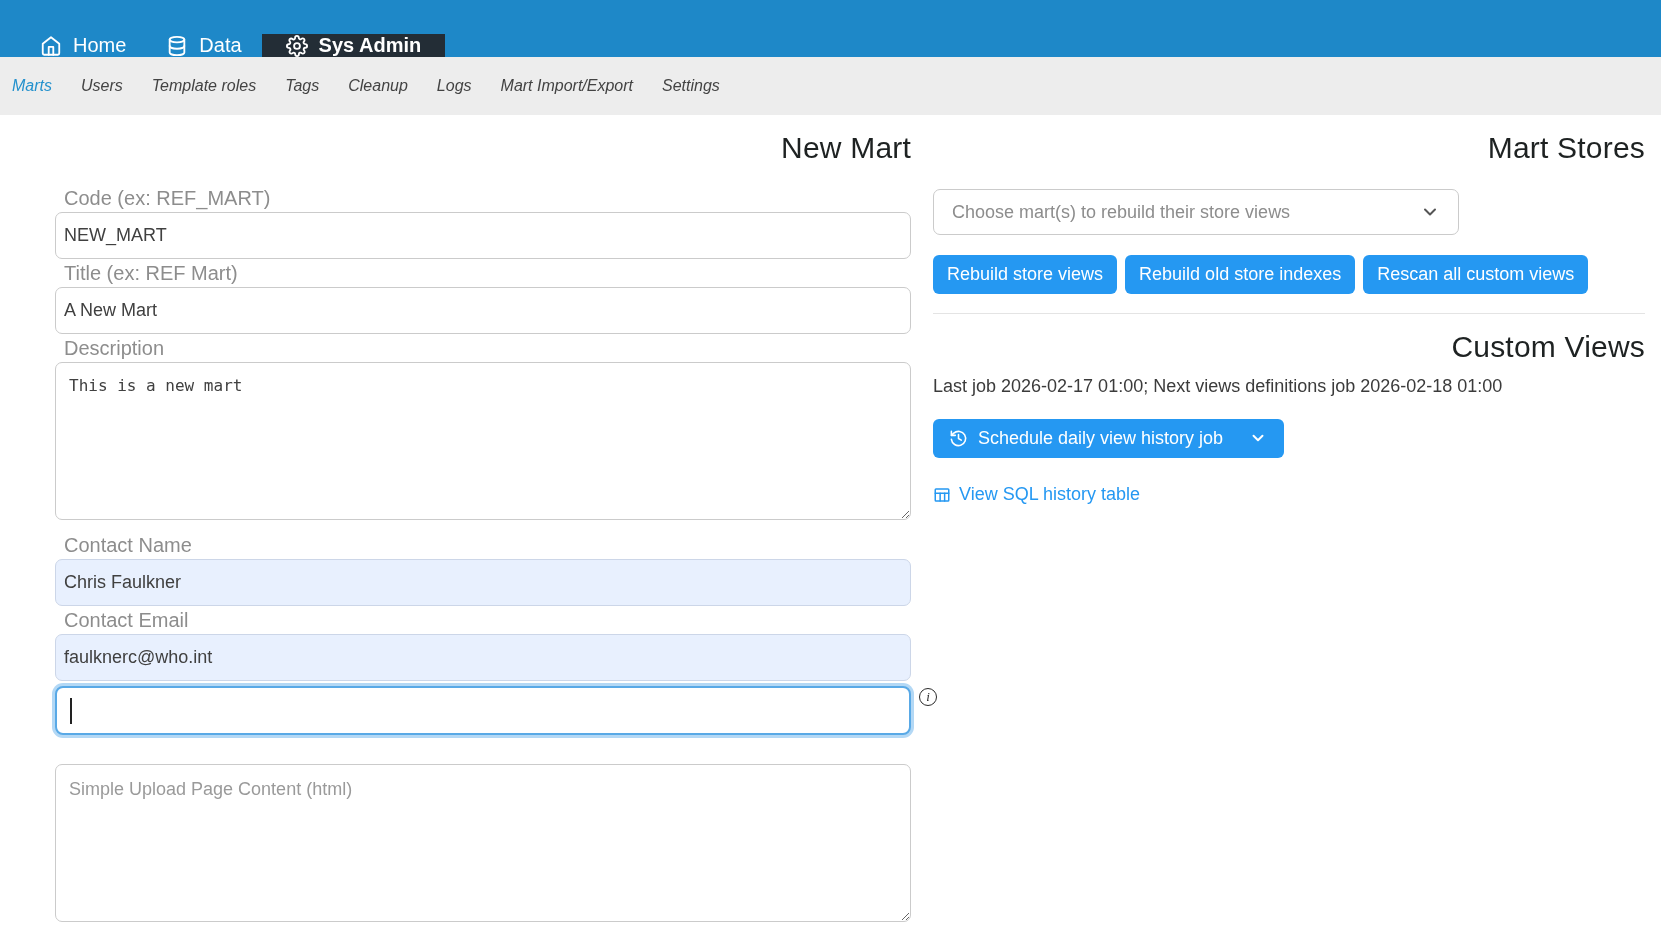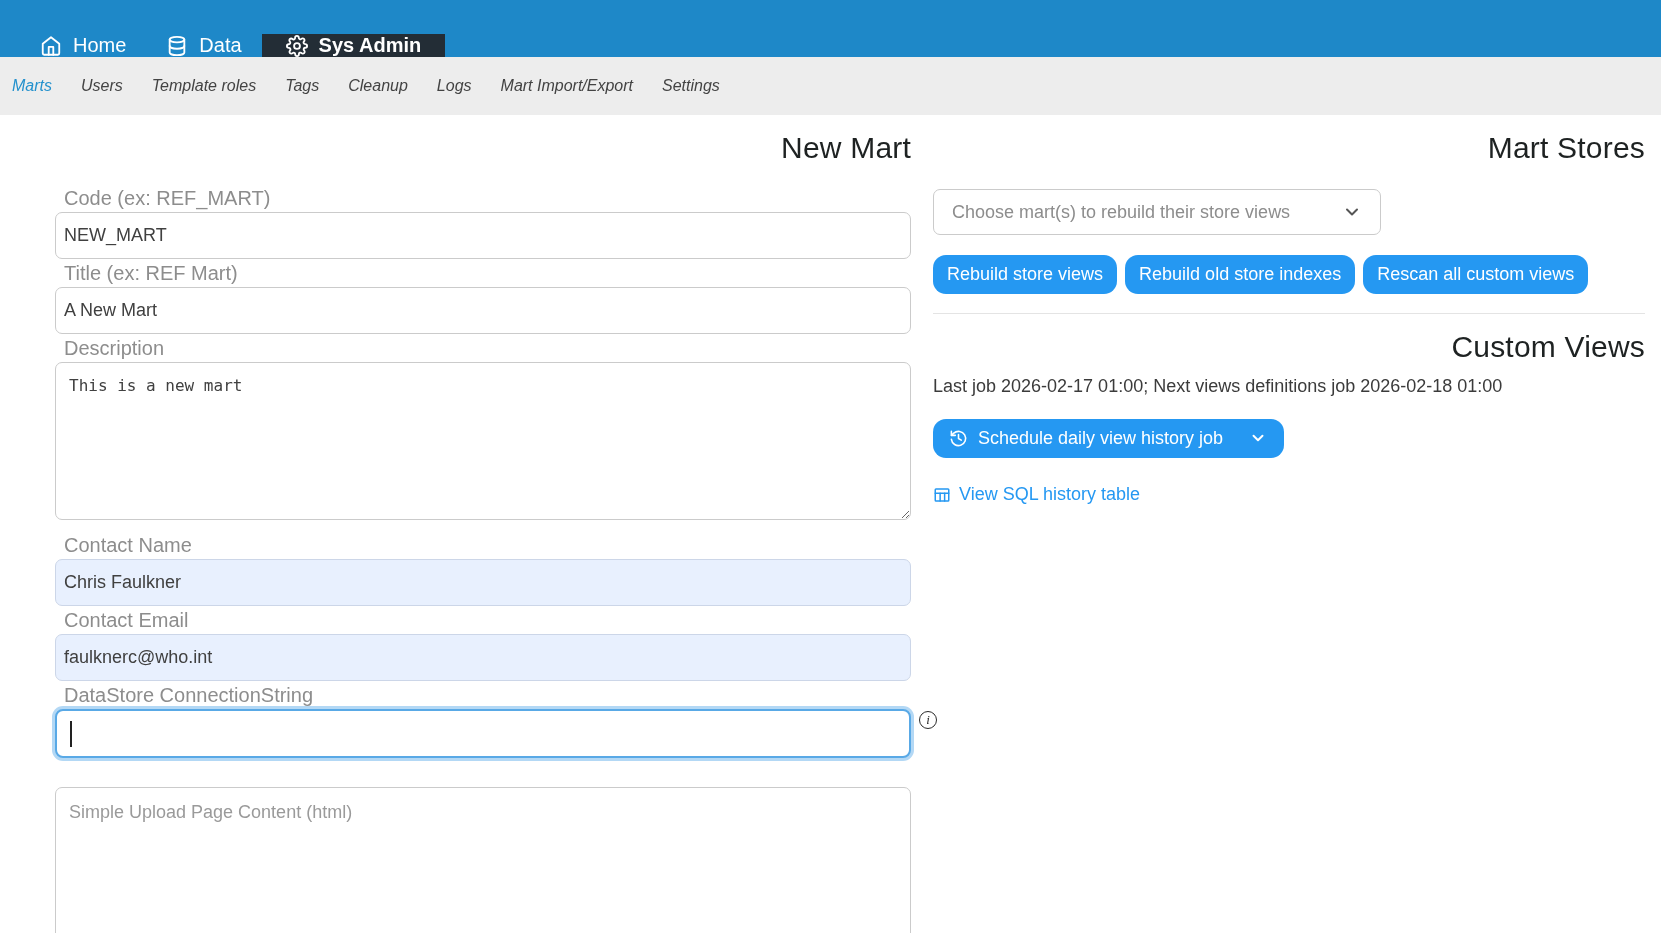--- a/index.html
+++ b/index.html
@@ -82,31 +82,31 @@
     font-family: "Liberation Serif", serif; font-style: italic;
     font-size: 13px; color: #2b2b2b; background: #fff;
   }
   .upload-area {
     height: 200px; padding-top: 18px;
   }
   .upload-area::placeholder { color: #9a9a9a; font-size: 18px; font-family: "Liberation Sans", sans-serif; }
 
   
   .select-box {
-    width: 448px; height: 46px;
+    width: 526px; height: 46px;
     border: 1px solid #cbcbcb; border-radius: 7px;
     display: flex; align-items: center; justify-content: space-between;
     padding: 0 18px; font-size: 18px; color: #8d8d8d;
     cursor: pointer; margin-bottom: 20px;
   }
   .select-box .chev { width: 20px; height: 20px; color: #555; }
 
   .btn-row { display: flex; gap: 8px; }
   .btn {
-    background: #2598f2; color: #fff; border: none; border-radius: 13px;
+    background: #2598f2; color: #fff; border: none; border-radius: 6px;
     font-size: 18px; font-family: "Liberation Sans", sans-serif;
     padding: 9px 14px; cursor: pointer; white-space: nowrap;
     display: inline-flex; align-items: center; gap: 10px;
   }
   .divider { border: none; border-top: 1px solid #e4e4e4; margin: 19px 0 0 0; }
 
   .status-line { font-size: 18px; color: #3b3b3b; margin: 2px 0 22px 0; }
 
   .schedule-btn { padding: 9px 16px; }
   .schedule-btn .gap { width: 6px; }
@@ -188,21 +188,20 @@
       <label>Contact Name</label>
       <input class="form-control autofill" type="text" value="Chris Faulkner" style="">
     </div>
 
     <div class="field">
       <label>Contact Email</label>
       <input class="form-control autofill" type="text" value="faulknerc@who.int" style="">
     </div>
 
     <div class="field">
-      <label>DataStore ConnectionString</label>
       <div class="cs-wrapper">
         <input class="form-control cs-input" type="text" value="" style="">
         <div class="caret"></div>
         <div class="info-badge">i</div>
       </div>
     </div>
 
     <div class="field">
       <textarea class="form-control upload-area" placeholder="Simple Upload Page Content (html)" style=""></textarea>
     </div>

